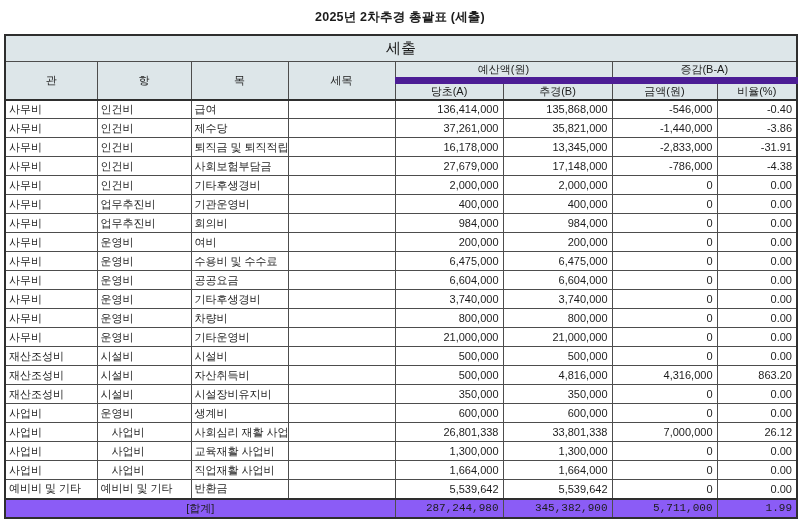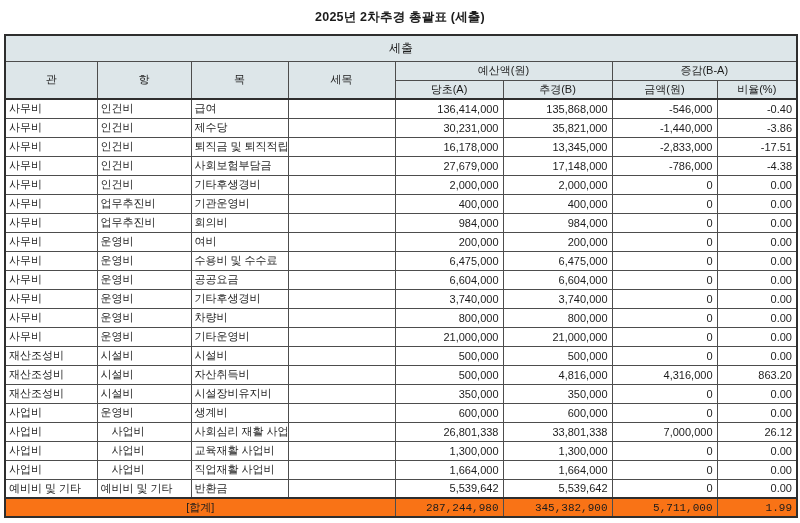--- a/index.html
+++ b/index.html
@@ -43,35 +43,35 @@
     border: 2px solid #2e2e2e;
   }
   thead th {
     background: #dde6e9;
     font-weight: 400;
     text-align: center;
     color: #1c1c1c;
   }
   tr.section-row th {
     height: 26px;
-    font-size: 12px;
+    font-size: 15px;
     border-bottom: 1px solid #4d4d4d;
   }
   tr.head-row th { height: 19px; }
   tr.head-row2 th { height: 19px; }
-  thead tr.head-row2 th { border-top: 1px solid #4c1d95; }
+  thead tr.head-row2 th { border-top: 7px solid #4c1d95; }
   thead { border-bottom: 2px solid #2e2e2e; }
   tbody tr { height: 19px; }
   tbody td.txt { text-align: left; padding-left: 3px; }
   tbody td.txt.indent { padding-left: 14px; }
   tbody td.num { text-align: right; padding-right: 4px; }
   tfoot { border-top: 2px solid #2e2e2e; }
   tfoot tr { height: 19px; }
   tfoot td {
-    background: #f97316;
+    background: #8b5cf6;
   }
   tfoot td.total-label { text-align: center; }
   tfoot td.num { text-align: right; padding-right: 4px; font-family: Liberation Mono, monospace; }
 </style>
 </head>
 <body>
 
 <div class="page">
   <div class="doc-title">2025년 2차추경 총괄표 (세출)</div>
 
@@ -114,34 +114,34 @@
           <td class="num">136,414,000</td>
           <td class="num">135,868,000</td>
           <td class="num">-546,000</td>
           <td class="num">-0.40</td>
         </tr>
         <tr>
           <td class="txt">사무비</td>
           <td class="txt">인건비</td>
           <td class="txt">제수당</td>
           <td class="txt"></td>
-          <td class="num">30,231,000</td>
+          <td class="num">37,261,000</td>
           <td class="num">35,821,000</td>
           <td class="num">-1,440,000</td>
           <td class="num">-3.86</td>
         </tr>
         <tr>
           <td class="txt">사무비</td>
           <td class="txt">인건비</td>
           <td class="txt">퇴직금 및 퇴직적립금</td>
           <td class="txt"></td>
           <td class="num">16,178,000</td>
           <td class="num">13,345,000</td>
           <td class="num">-2,833,000</td>
-          <td class="num">-17.51</td>
+          <td class="num">-31.91</td>
         </tr>
         <tr>
           <td class="txt">사무비</td>
           <td class="txt">인건비</td>
           <td class="txt">사회보험부담금</td>
           <td class="txt"></td>
           <td class="num">27,679,000</td>
           <td class="num">17,148,000</td>
           <td class="num">-786,000</td>
           <td class="num">-4.38</td>

